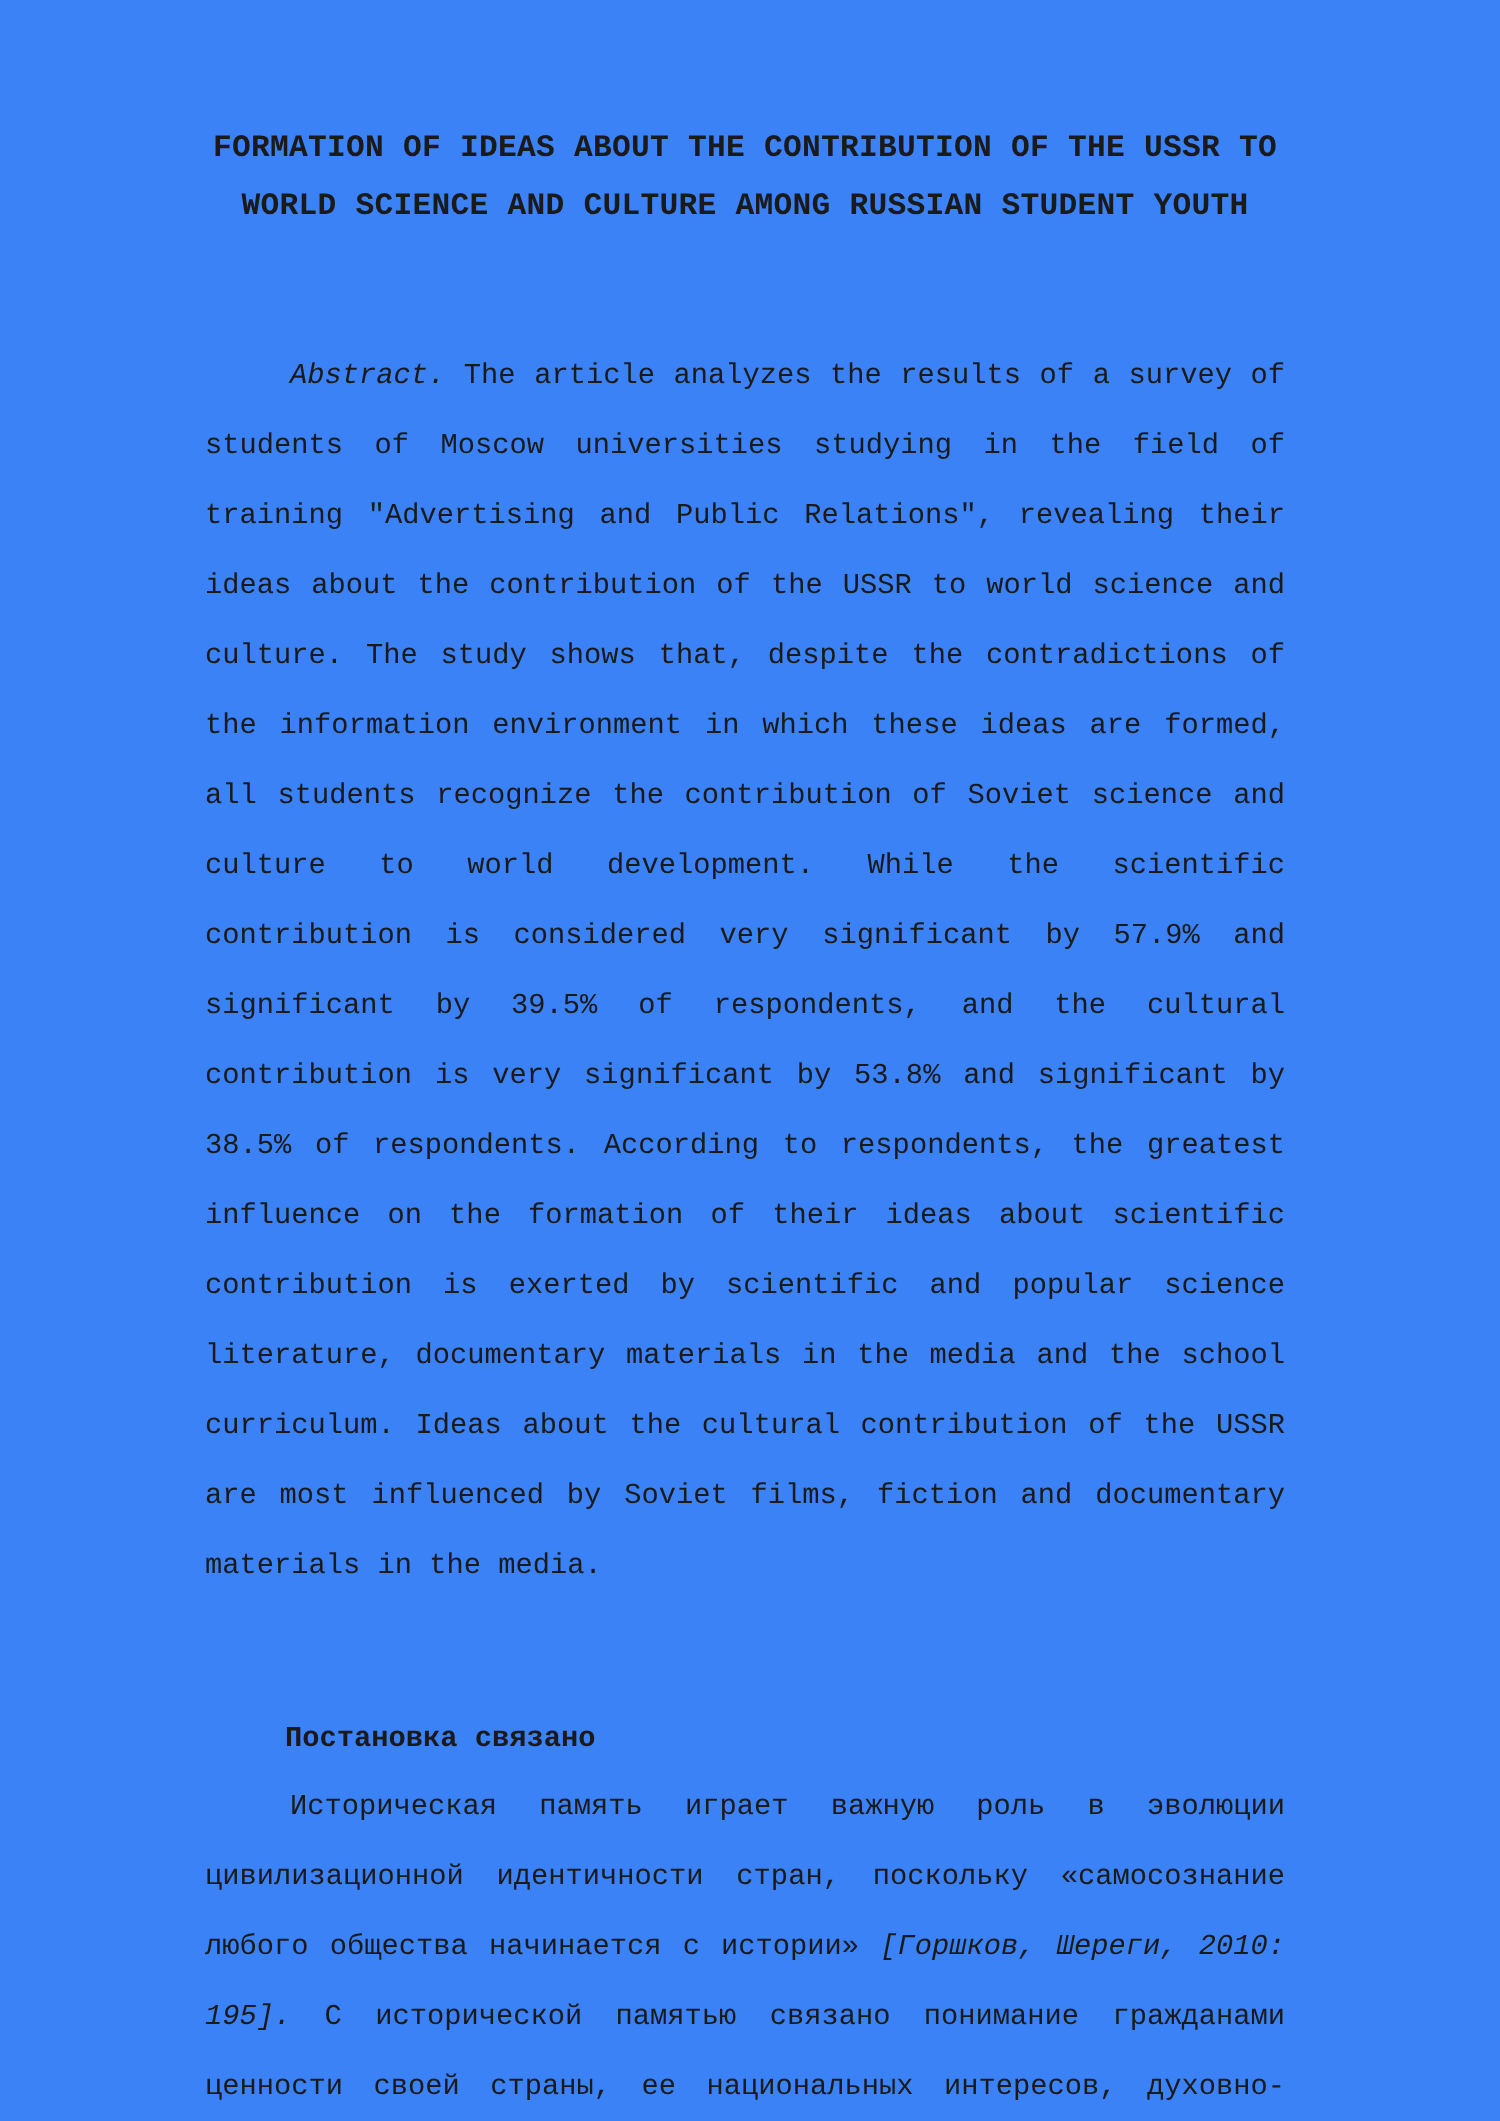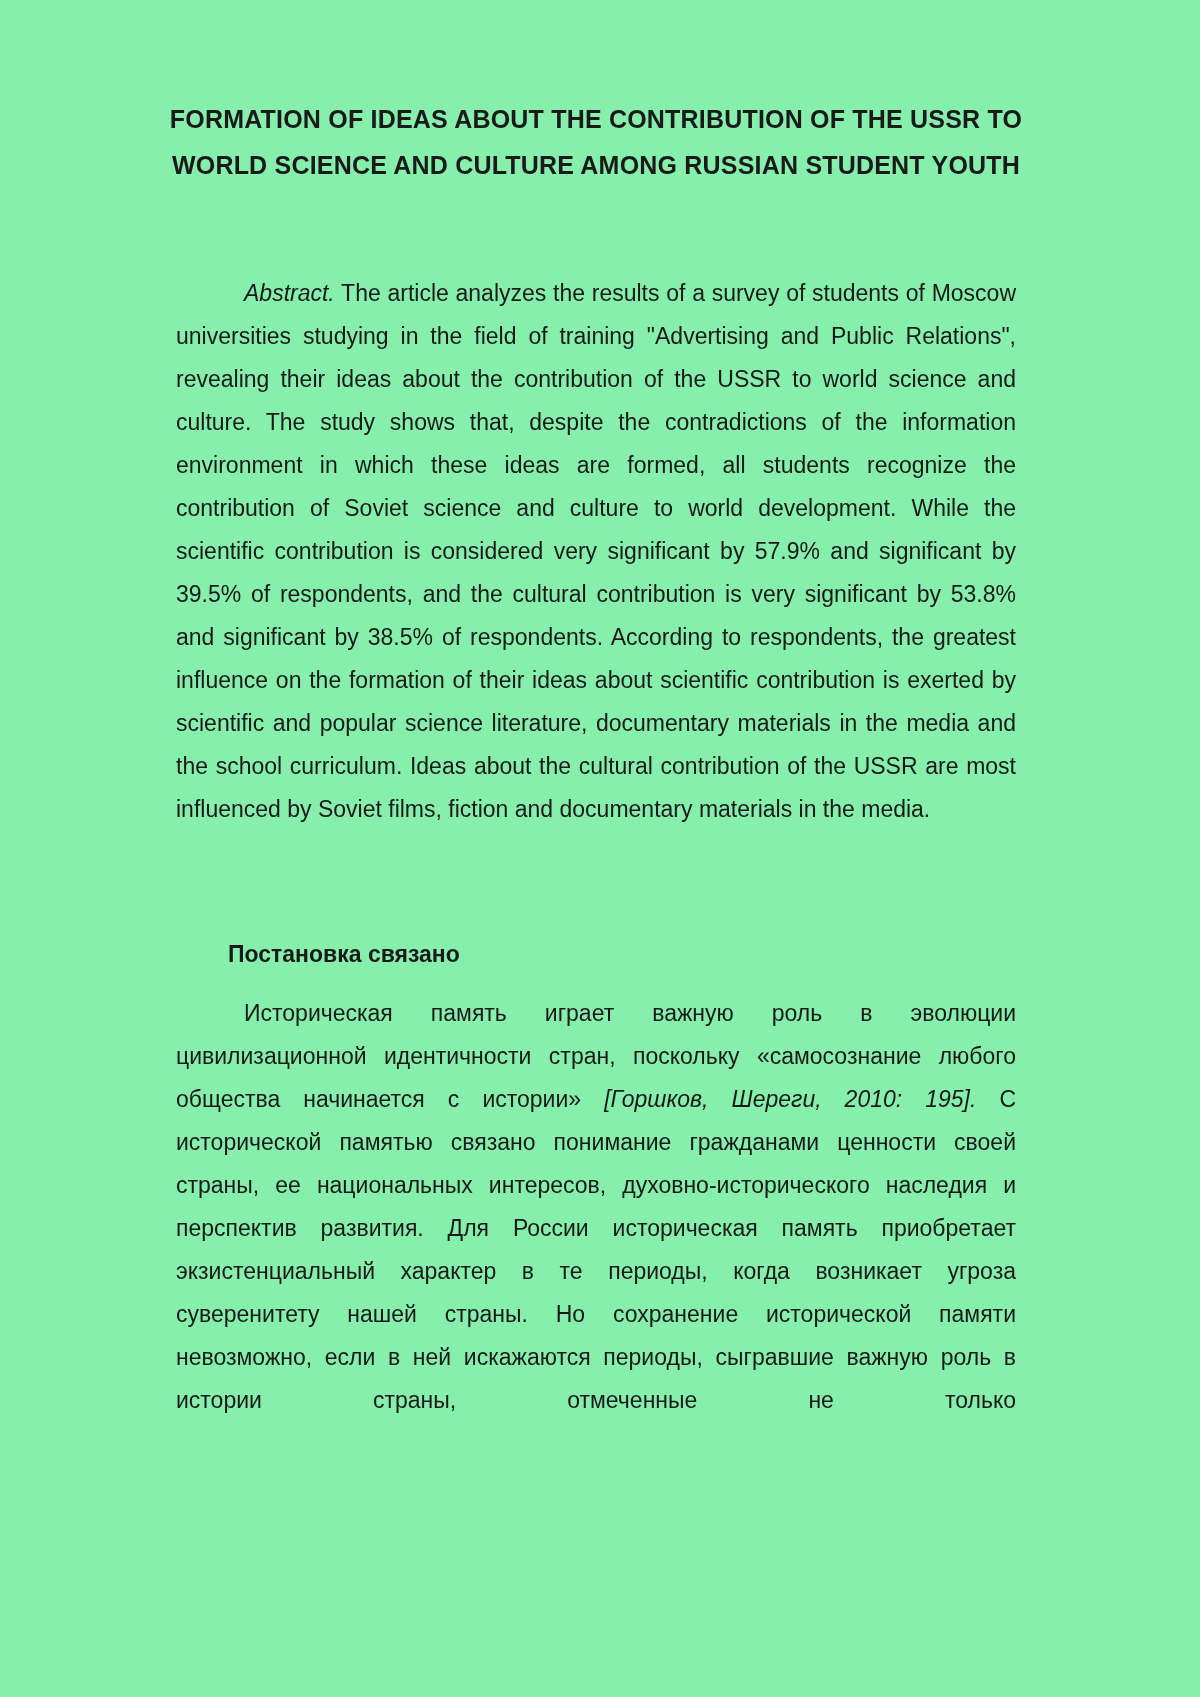--- a/index.html
+++ b/index.html
@@ -5,41 +5,41 @@
   html, body {
     margin: 0;
     padding: 0;
     background: #ffffff;
   }
   .page {
     position: relative;
     width: 1200px;
     height: 1697px;
     margin: 0 auto;
-    background: #86efac;
+    background: #3b82f6;
     box-sizing: border-box;
     padding: 96px 168px 0 160px;
-    font-family: Liberation Sans, sans-serif;
+    font-family: Liberation Mono, monospace;
     font-size: 23px;
     color: #1a1a1a;
     overflow: hidden;
   }
   .doc-title {
     font-weight: bold;
     text-align: center;
     font-size: 25px;
     line-height: 46px;
     margin: 0 0 84px 0;
     letter-spacing: 0.2px;
   }
   p.body-par {
-    margin: 16px;
+    margin: 4px;
     text-align: justify;
     text-indent: 68px;
-    line-height: 43px;
+    line-height: 56px;
   }
   .italic { font-style: italic; }
   .section-heading {
     font-weight: bold;
     text-indent: 68px;
     line-height: 43px;
     margin: 43px 0 0 0;
   }
   .spacer-block { height: 43px; }
   .last-par { text-align-last: justify; }

